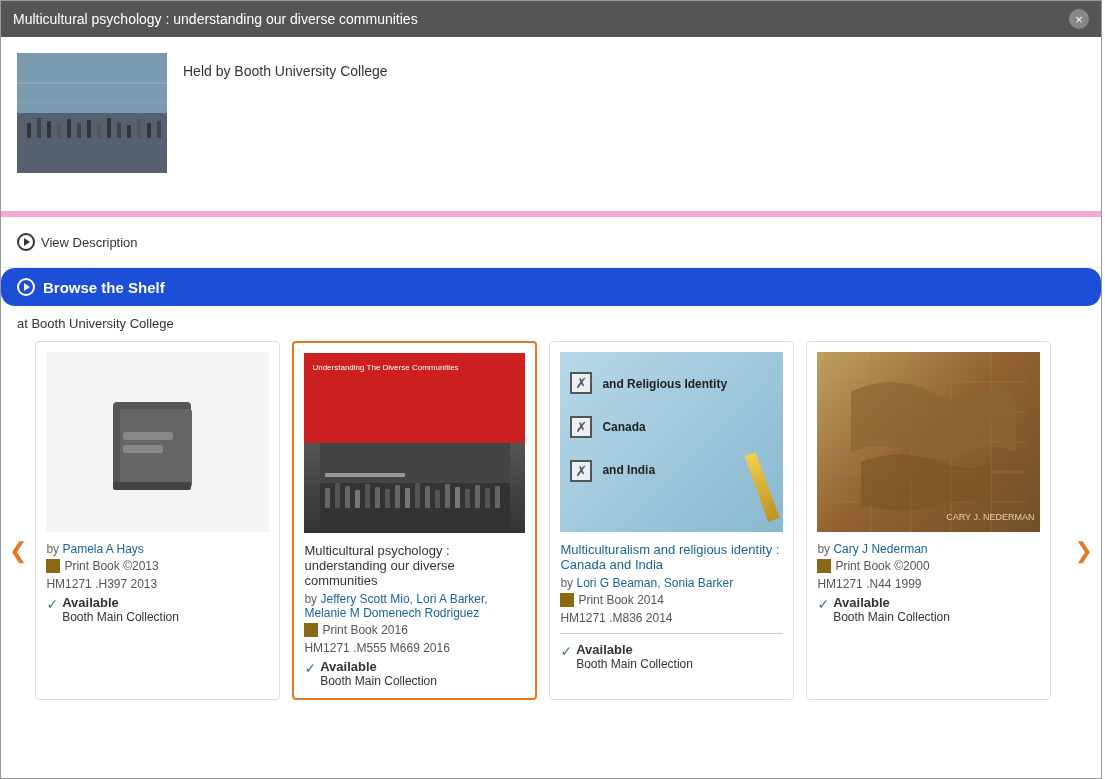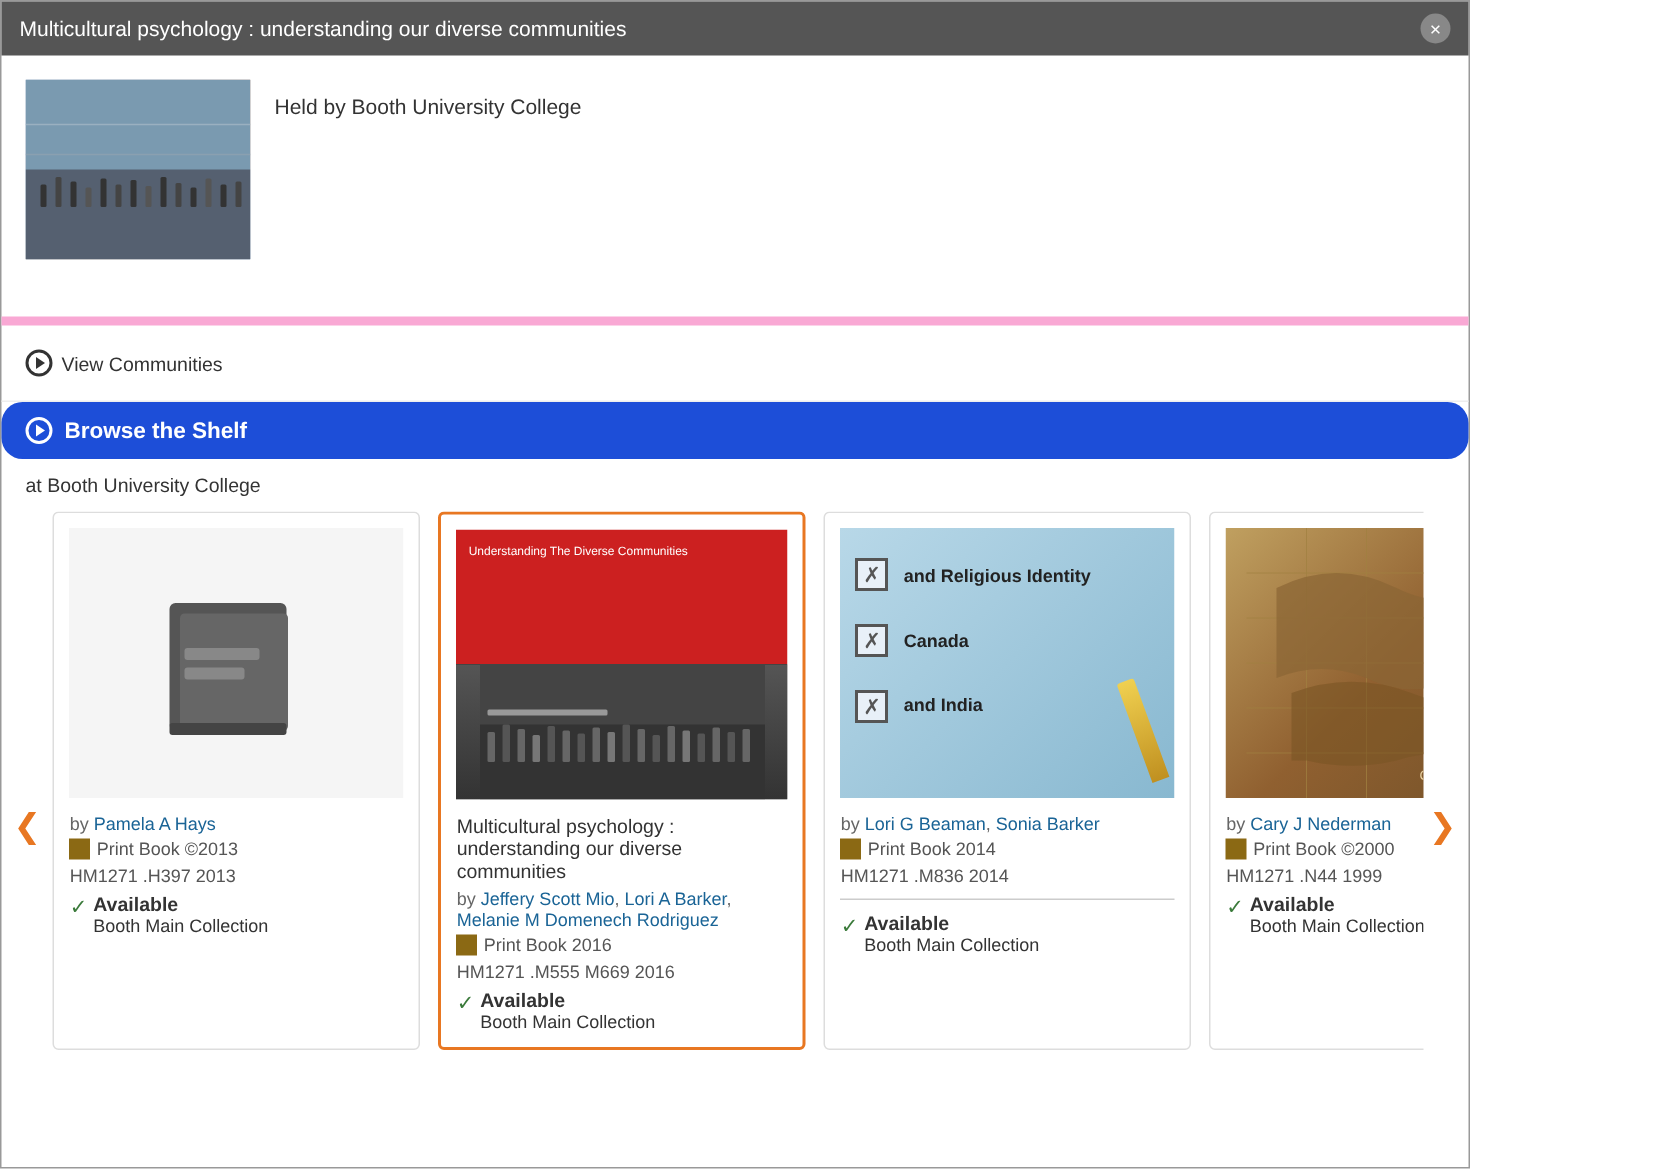--- a/index.html
+++ b/index.html
@@ -1,19 +1,19 @@
 <!DOCTYPE html>
 <html><head>
   <meta charset="utf-8">
   <style>
     * { box-sizing: border-box; margin: 0; padding: 0; }
     body { font-family: Arial, sans-serif; font-size: 13px; background: #fff; color: #333; }
 
     .modal-container {
-      width: 980px;
+      width: 1102px;
       min-height: 779px;
       border: 1px solid #999;
       background: #fff;
       position: relative;
     }
 
     .modal-titlebar {
       background: #555;
       color: #fff;
       padding: 8px 12px;
@@ -386,21 +386,21 @@
       </div>
     </div>
     <div class="book-header-info">
       <div class="held-by">Held by Booth University College</div>
     </div>
   </div>
 
   <div class="view-description-section">
     <button class="view-description-btn">
       <span class="play-icon"></span>
-      <span>View Communities</span>
+      <span>View Description</span>
     </button>
   </div>
 
   <div class="browse-shelf-bar">
     <span class="browse-shelf-icon"></span>
     <span class="browse-shelf-label">Browse the Shelf</span>
   </div>
 
   <div class="location-text">at Booth University College</div>
 
@@ -500,20 +500,21 @@
               <div style="width:22px;height:22px;border:2px solid #555;display:flex;align-items:center;justify-content:center;font-size:14px;color:#555;background:#e8f0f8;">✗</div>
             </div>
 
             <div style="position:absolute;left:42px;top:22px;font-size:12px;font-weight:bold;color:#222;line-height:1.8;">
               and Religious Identity<br><br>Canada<br><br>and India
             </div>
 
             <div style="position:absolute;bottom:10px;right:15px;width:12px;height:70px;background:linear-gradient(180deg,#f0d050,#c09020);transform:rotate(-20deg);border-radius:2px 2px 0 0;"></div>
           </div>
         </div>
+        <a class="book-title-link">Multiculturalism and religious identity : Canada and India</a>
         <div class="author-line">
           by <a class="author-link">Lori G Beaman</a>, <a class="author-link">Sonia Barker</a>
         </div>
         <div class="format-line">
           <span class="book-small-icon"></span>
           <span>Print Book 2014</span>
         </div>
         <div class="call-number">HM1271 .M836 2014</div>
         <hr class="divider-line">
         <div class="availability">

